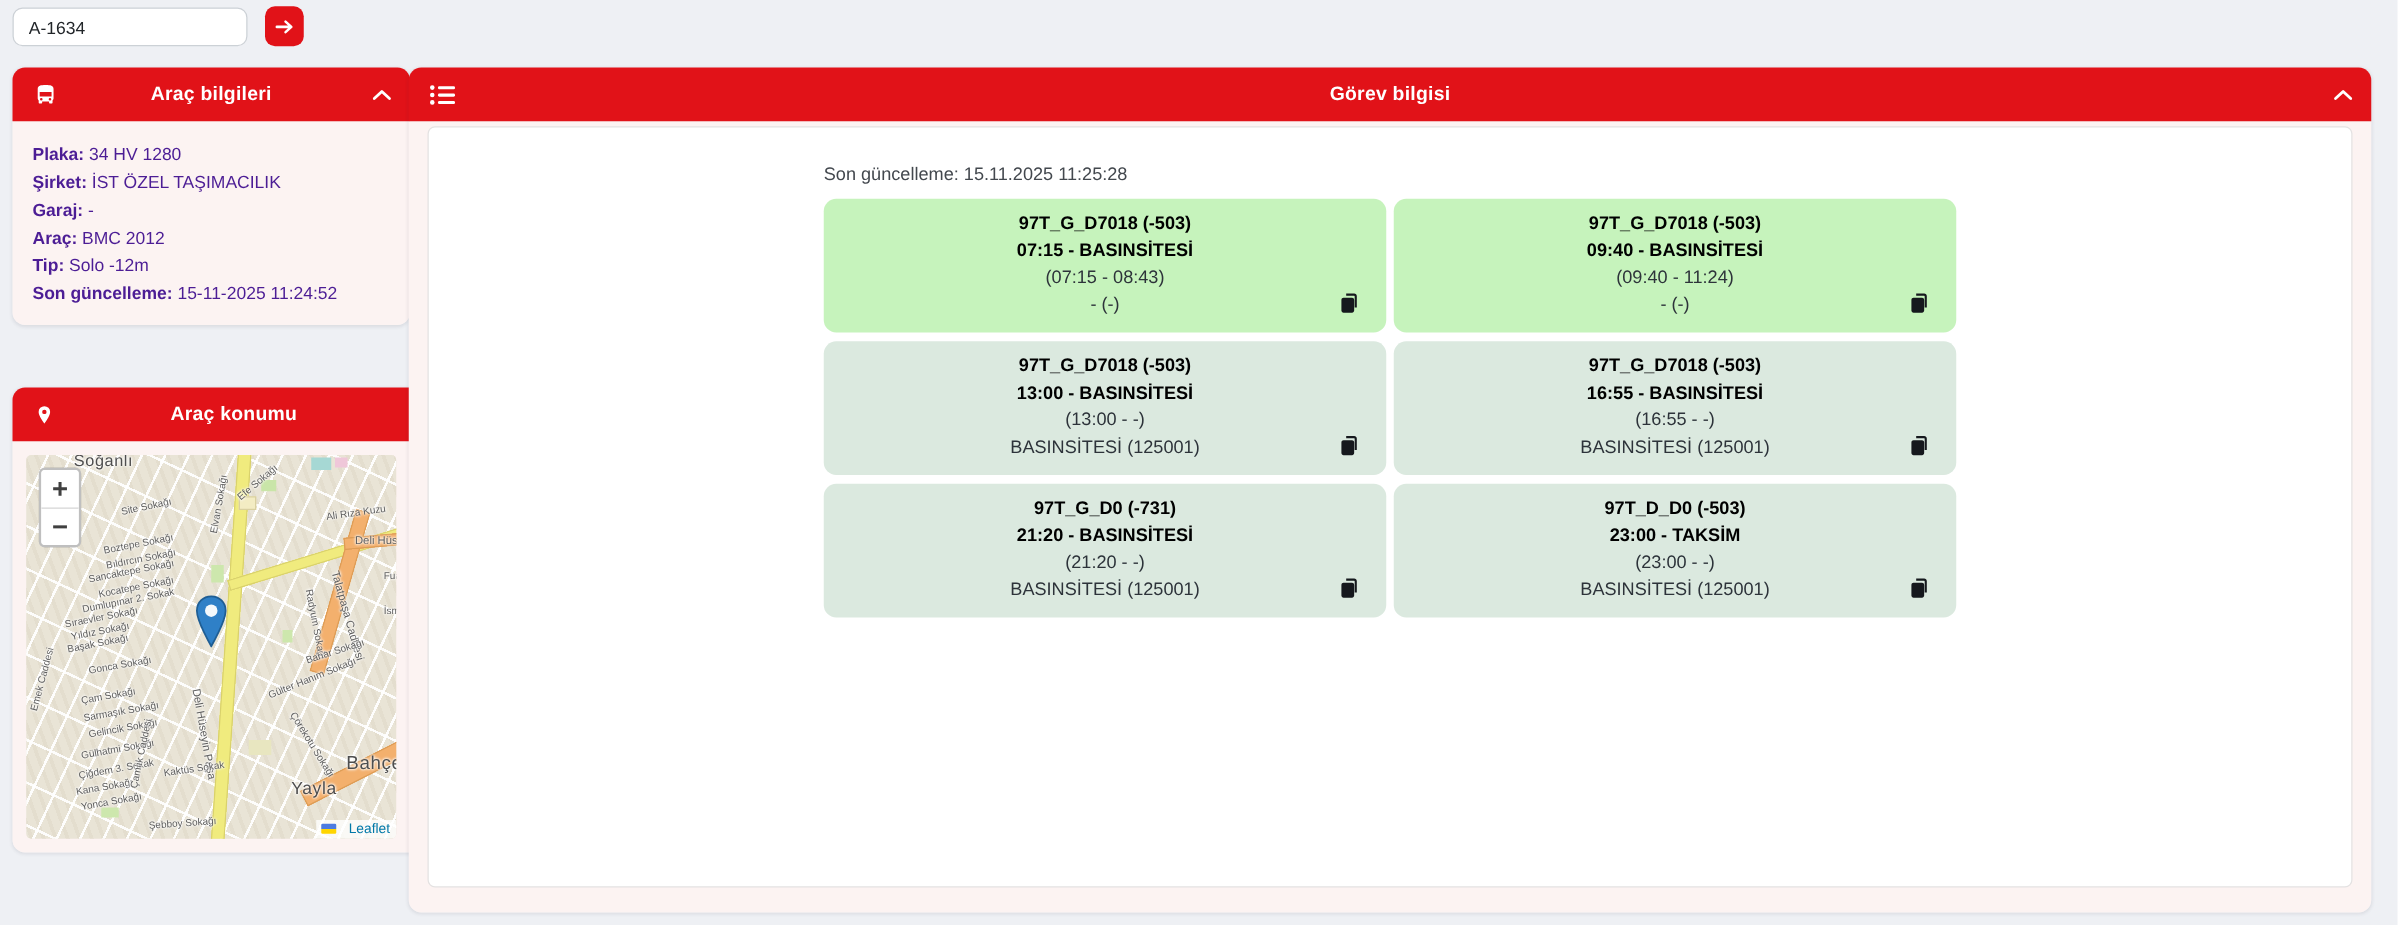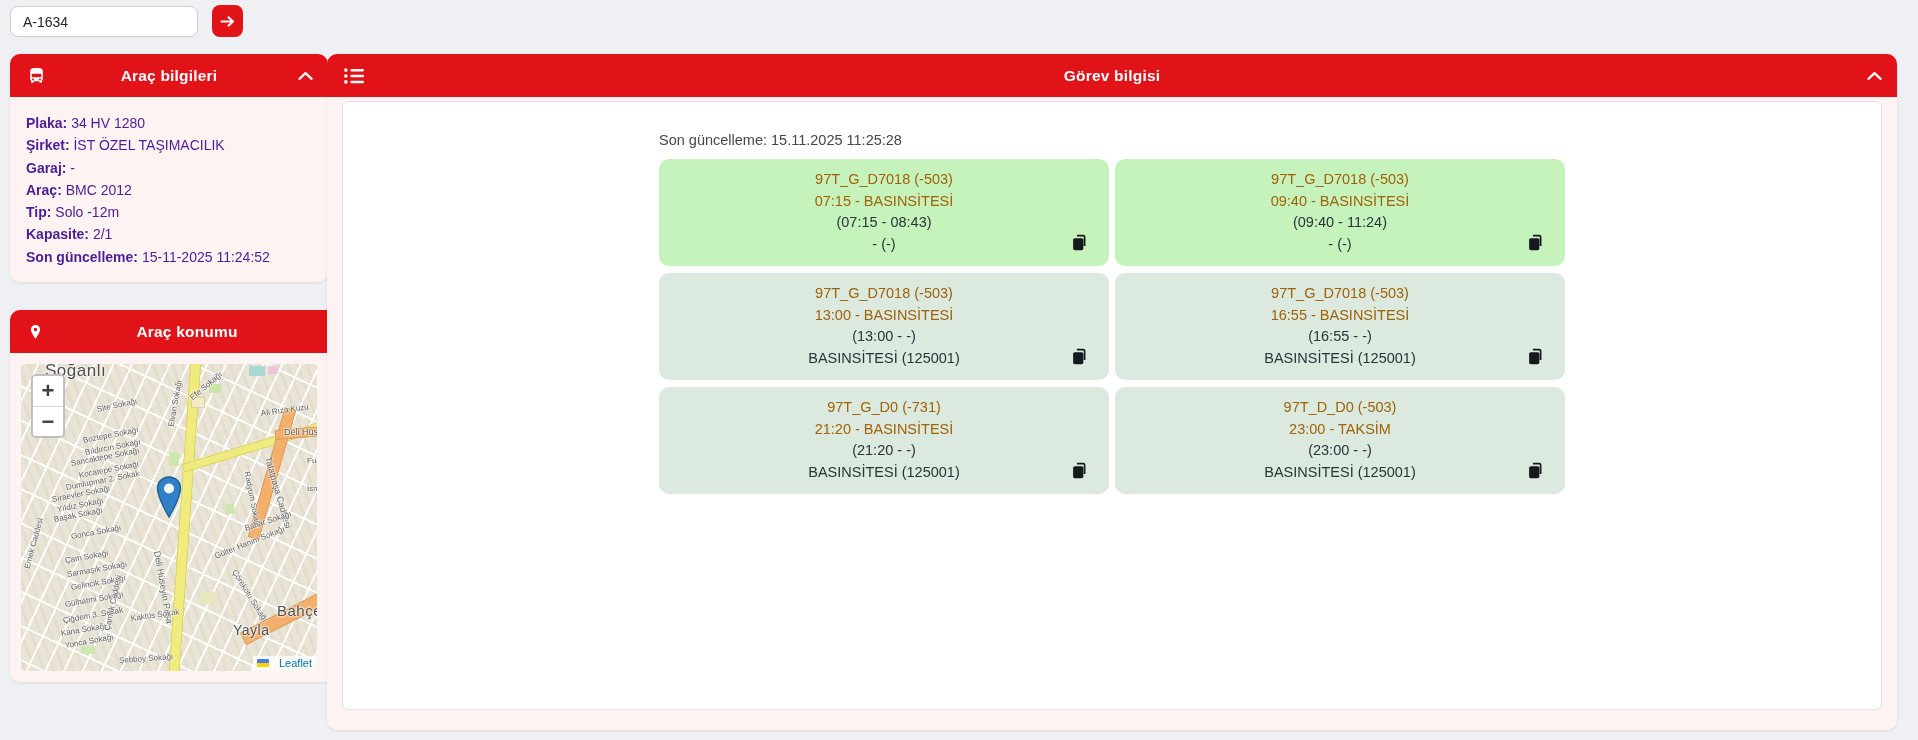--- a/index.html
+++ b/index.html
@@ -97,21 +97,21 @@
   .last-update { font-size:14.5px; color:#43484e; margin-bottom:11px; }
   #task-grid {
     display:grid; grid-template-columns:450px 450px; gap:7px 6px;
   }
   .task-card {
     position:relative; height:107px; border-radius:10px;
     background:#dbe9df; text-align:center; padding-top:10px;
     font-size:14.5px; line-height:21.6px; cursor:pointer;
   }
   .task-card.bright { background:#c6f3bc; }
-  .task-card .l1,.task-card .l2 { font-weight:normal; color:#a16207; }
+  .task-card .l1,.task-card .l2 { font-weight:bold; color:#000000; }
   .task-card .l3,.task-card .l4 { color:#2d333a; }
   .copy-btn { position:absolute; right:21px; bottom:15px; cursor:pointer; display:flex; }
 </style>
 </head>
 <body>
 
 <input class="search-input" value="A-1634" style="">
 <button class="go-btn">
   <span style="display:flex">
     <svg viewBox="0 0 16 14" width="15" height="13">
@@ -133,21 +133,20 @@
           <path d="M1.5 7.5 8 1.5l6.5 6" stroke="#fff" stroke-width="2.4" fill="none" stroke-linecap="round" stroke-linejoin="round"></path>
         </svg>
     </span>
   </div>
   <div class="panel-body" id="vehicle-fields">
       <div class="veh-line"><b>Plaka:</b> <span> 34 HV 1280</span></div>
       <div class="veh-line"><b>Şirket:</b> <span> İST ÖZEL TAŞIMACILIK</span></div>
       <div class="veh-line"><b>Garaj:</b> <span> -</span></div>
       <div class="veh-line"><b>Araç:</b> <span> BMC 2012</span></div>
       <div class="veh-line"><b>Tip:</b> <span> Solo -12m</span></div>
-      <div class="veh-line"><b>Kapasite:</b> <span> 2/1</span></div>
       <div class="veh-line"><b>Son güncelleme:</b> <span> 15-11-2025 11:24:52</span></div>
     </div>
 </div>
 
 <div class="panel" id="location-panel">
   <div class="panel-header">
     <span class="hdr-ico-left">
       <svg viewBox="0 0 24 24" width="17" height="17">
           <path fill="#fff" d="M12 2a6.5 6.5 0 0 0-6.5 6.5C5.5 13 12 21.5 12 21.5s6.5-8.5 6.5-13A6.5 6.5 0 0 0 12 2zm0 9a2.5 2.5 0 1 1 0-5 2.5 2.5 0 0 1 0 5z"></path>
         </svg>
@@ -172,21 +171,21 @@
       <div class="patch" style="left:228px;top:2px;width:16px;height:10px;background:#a6d8d4"></div>
       <div class="patch" style="left:247px;top:2px;width:10px;height:8px;background:#efc7d9"></div>
       <div class="patch" style="left:188px;top:20px;width:12px;height:9px;background:#c9e5a8"></div>
       <div class="patch" style="left:148px;top:88px;width:10px;height:14px;background:#cde7ad"></div>
       <div class="patch" style="left:170px;top:33px;width:14px;height:11px;background:#f3ecc3;border:1px solid #d9d0a0"></div>
       <div class="patch" style="left:60px;top:282px;width:14px;height:8px;background:#cde7ad"></div>
       <div class="patch" style="left:205px;top:140px;width:8px;height:10px;background:#cde7ad"></div>
       <div class="patch" style="left:178px;top:228px;width:18px;height:12px;background:#e8e6c0"></div>
 
       <div id="map-labels">
-          <span class="map-label place" style="left: 24px; top: -3px; font-size: 17px;">Soğanlı</span>
+          <span class="map-label place" style="left: 38px; top: -3px; font-size: 13px;">Soğanlı</span>
           <span class="map-label" style="left: 76px; top: 41px; font-size: 8px; transform: rotate(-12deg);">Site Sokağı</span>
           <span class="map-label" style="left: 170px; top: 30px; font-size: 8px; transform: rotate(-40deg);">Efe Sokağı</span>
           <span class="map-label" style="left: 150px; top: 58px; font-size: 8px; transform: rotate(-80deg);">Elvan Sokağı</span>
           <span class="map-label" style="left: 240px; top: 45px; font-size: 8px; transform: rotate(-8deg);">Ali Rıza Kuzu</span>
           <span class="map-label" style="left: 263px; top: 63px; font-size: 9px;">Deli Hüs</span>
           <span class="map-label" style="left: 62px; top: 72px; font-size: 8px; transform: rotate(-11deg);">Boztepe Sokağı</span>
           <span class="map-label" style="left: 64px; top: 84px; font-size: 8px; transform: rotate(-11deg);">Bıldırcın Sokağı</span>
           <span class="map-label" style="left: 50px; top: 95px; font-size: 8px; transform: rotate(-11deg);">Sancaktepe Sokağı</span>
           <span class="map-label" style="left: 58px; top: 107px; font-size: 8px; transform: rotate(-11deg);">Kocatepe Sokağı</span>
           <span class="map-label" style="left: 45px; top: 119px; font-size: 8px; transform: rotate(-11deg);">Dumlupınar 2. Sokak</span>

